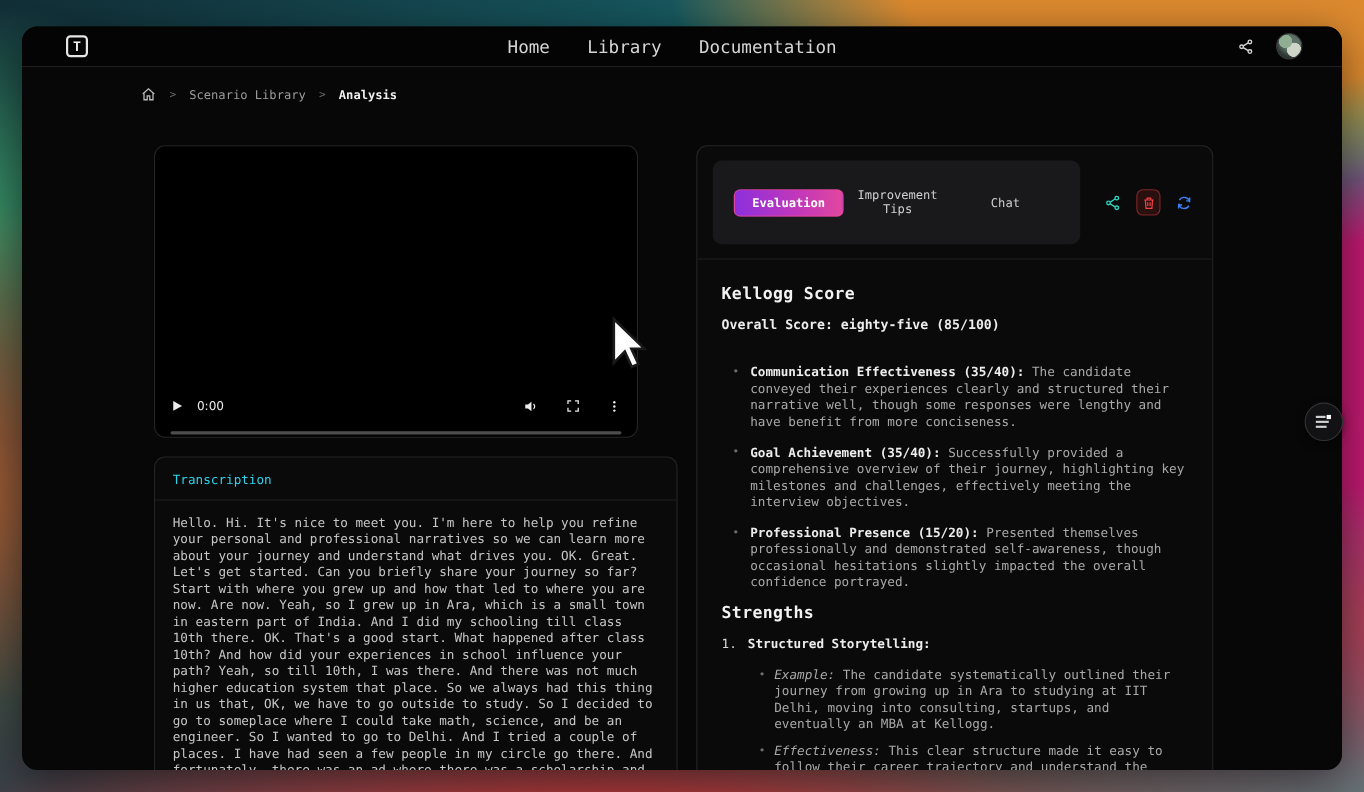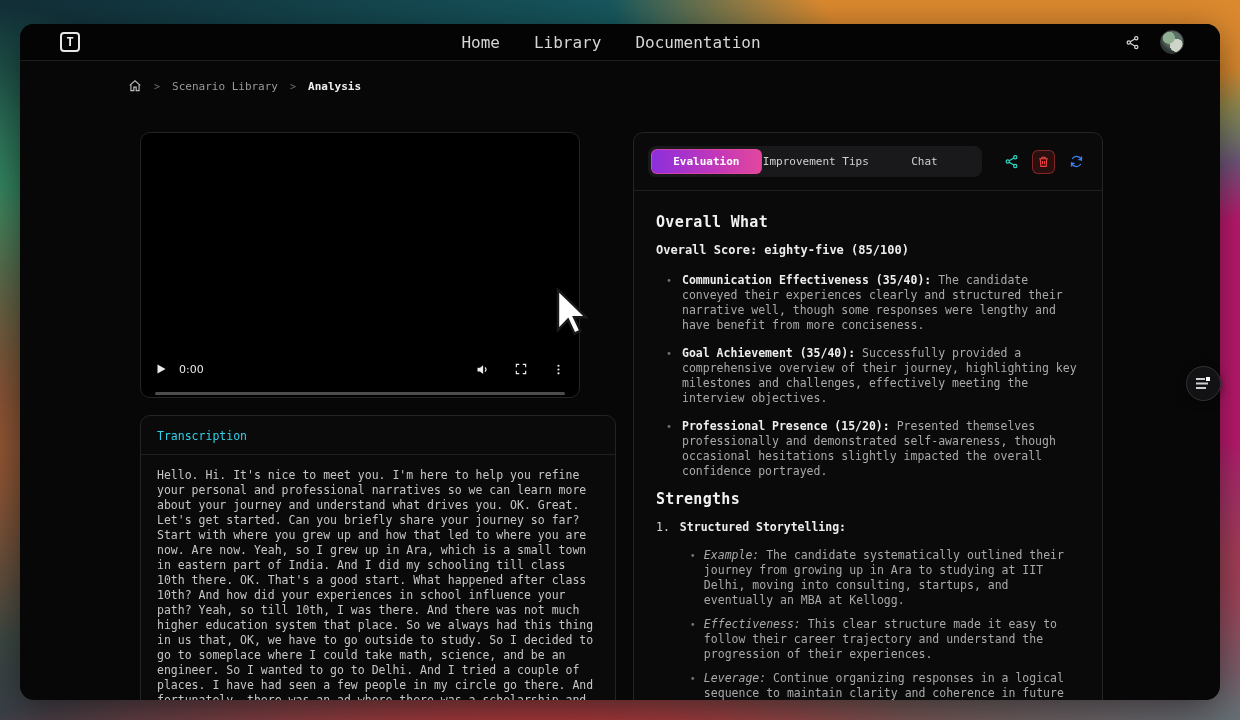--- a/index.html
+++ b/index.html
@@ -80,40 +80,40 @@
     padding:13px 16px; color:#c6c6c6; font-size:11.5px; line-height:15px;
     white-space:pre-wrap;
   }
   
   .right-panel { left:613px; top:108px; width:470px; height:640px; }
   .rp-header {
     display:flex; align-items:center; padding:13px 14px; gap:10px;
     border-bottom:1px solid #1e1e20;
   }
   .tabbar {
-    width:352px; background:#19191c; border-radius:8px; padding:3px;
+    width:352px; background:#19191c; border-radius:8px; padding:19px;
     display:flex; align-items:center;
   }
   .tab {
     flex:1; text-align:center; padding:6px 0; font-size:11px;
     color:#d0d0d0; border-radius:6px; cursor:pointer;
   }
   .tab.active {
     background:linear-gradient(90deg,#8d2fdc 0%, #c338b9 60%, #e2479e 100%);
     border:1px solid rgba(236,72,153,.65);
     color:#fff; font-weight:bold; padding:5px 0;
   }
   .icon-btn { width:24px; height:24px; display:flex; align-items:center; justify-content:center;
     border-radius:6px; cursor:pointer; }
   .trash-btn { background:rgba(127,29,29,.28); border:1px solid rgba(239,68,68,.45); }
   .rp-content {
     padding:24px 22px; color:#a9a9a9; font-size:11.5px; line-height:15px;
   }
   .h2 { color:#f2f2f2; font-size:15px; font-weight:bold; margin-bottom:13px; letter-spacing:.3px; }
-  .bold-line { color:#ededed; font-size:12px; font-weight:bold; margin-bottom:15px; }
+  .bold-line { color:#ededed; font-size:12px; font-weight:bold; margin-bottom:28px; }
   .b { color:#ededed; font-weight:bold; }
   .i { font-style:italic; }
   ul.dots { list-style:none; margin:0 0 6px 14px; }
   ul.dots > li { position:relative; padding-left:12px; margin-bottom:13px; }
   ul.dots > li::before { content:"•"; position:absolute; left:-4px; top:0; color:#6f6f6f; font-size:10px; }
   .section-gap { margin-top:10px; }
   .numbered { display:flex; gap:10px; margin-bottom:13px; }
   .num { color:#d8d8d8; }
   ul.sub { list-style:none; margin:13px 0 0 12px; }
   ul.sub > li { position:relative; padding-left:12px; margin-bottom:9px; }
@@ -226,21 +226,21 @@
       <span class="icon-btn">
         <svg width="15" height="15" viewBox="0 0 24 24" fill="none" stroke="#3b82f6" stroke-width="2">
           <path d="M20 11a8 8 0 0 0-14.9-3M4 13a8 8 0 0 0 14.9 3"></path>
           <path d="M20 4v7h-7M4 20v-7h7" stroke-width="0" fill="none"></path>
           <path d="M20 4v5h-5M4 20v-5h5"></path>
         </svg>
       </span>
     </div>
 
     <div class="rp-content">
-      <div class="h2">Overall What</div>
+      <div class="h2">Kellogg Score</div>
       <div class="bold-line">Overall Score: eighty-five (85/100)</div>
 
       <ul class="dots">
         <li>
           <span class="b">Communication Effectiveness (35/40):</span>
           <span>The candidate conveyed their experiences clearly and structured their narrative well, though some responses were lengthy and have benefit from more conciseness.</span>
         </li>
         <li>
           <span class="b">Goal Achievement (35/40):</span>
           <span>Successfully provided a comprehensive overview of their journey, highlighting key milestones and challenges, effectively meeting the interview objectives.</span>

